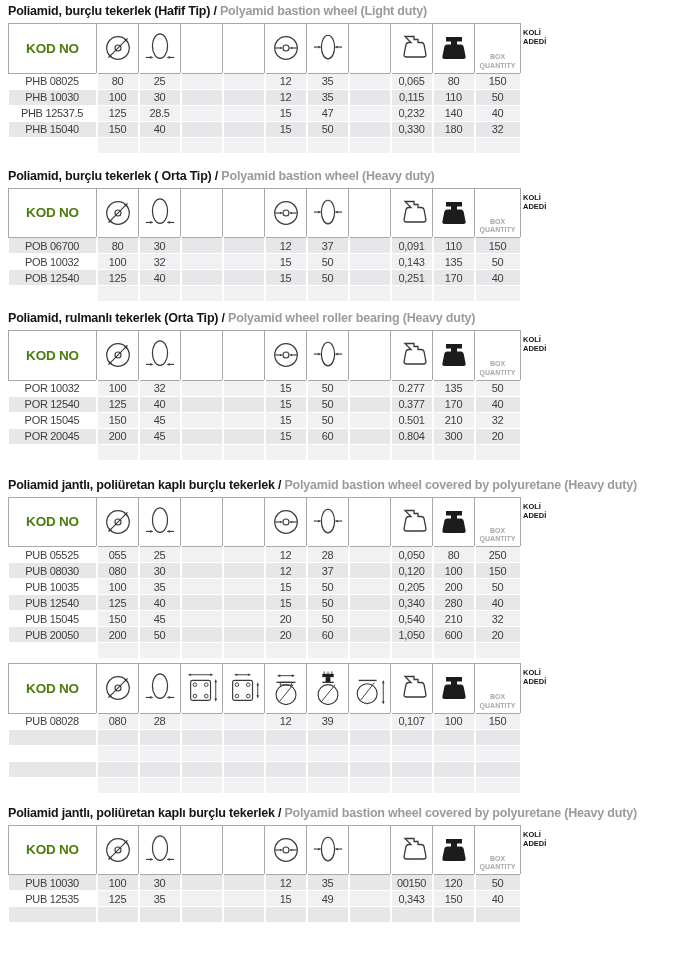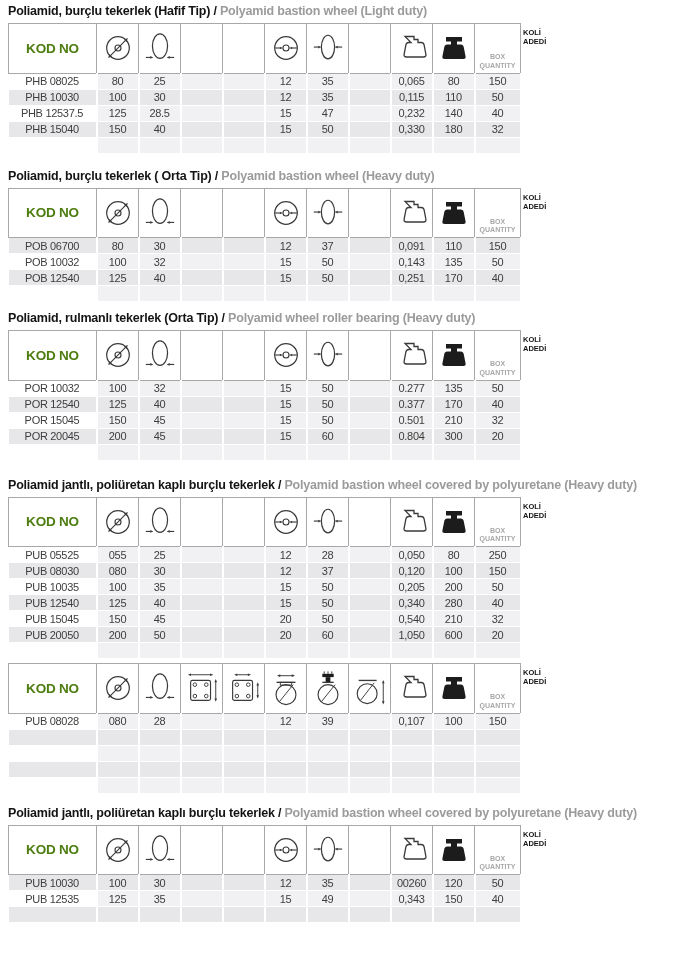--- a/index.html
+++ b/index.html
@@ -822,21 +822,21 @@
         <tbody>
           <tr class="r-dark">
             <td class="code">PUB 10030</td>
             <td>100</td>
             <td>30</td>
             <td></td>
             <td></td>
             <td>12</td>
             <td>35</td>
             <td></td>
-            <td>00260</td>
+            <td>00150</td>
             <td>120</td>
             <td>50</td>
           </tr>
           <tr class="r-light">
             <td class="code">PUB 12535</td>
             <td>125</td>
             <td>35</td>
             <td></td>
             <td></td>
             <td>15</td>

